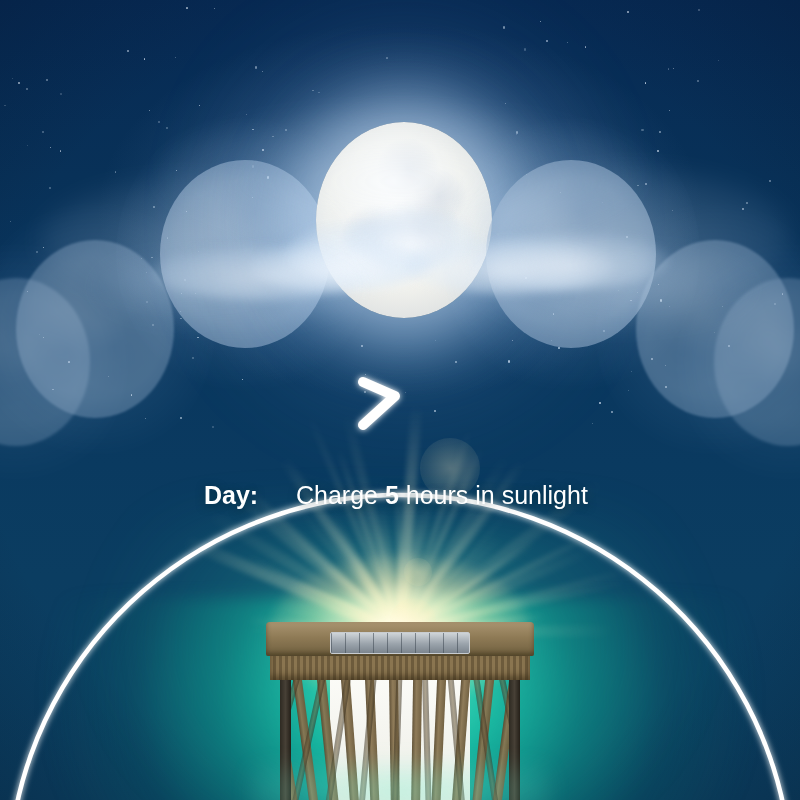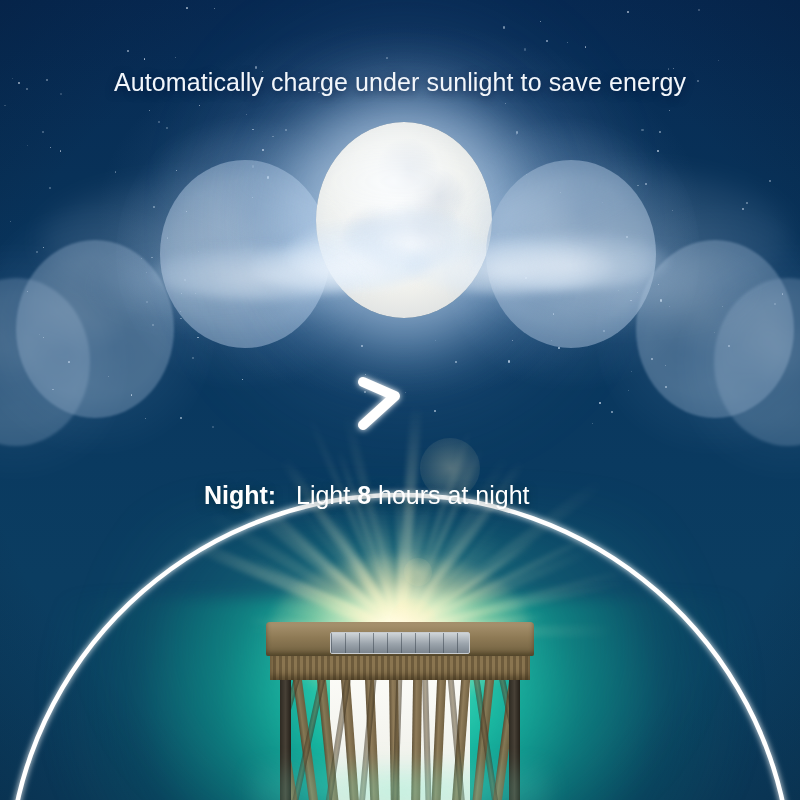--- a/index.html
+++ b/index.html
@@ -486,26 +486,25 @@
         <line x1="821.5" y1="872.7" x2="844.9" y2="878.0" stroke="#ffffff" stroke-width="3.4" stroke-linecap="butt" opacity="0.95"></line>
         <line x1="828.0" y1="836.9" x2="867.6" y2="842.3" stroke="#ffffff" stroke-width="8" stroke-linecap="butt" opacity="1"></line>
         <line x1="831.4" y1="800.6" x2="855.4" y2="801.9" stroke="#ffffff" stroke-width="3.4" stroke-linecap="butt" opacity="0.95"></line>
       </g>
     <path id="arcpath" fill="none" stroke="#ffffff" stroke-width="4.5" stroke-linecap="round" filter="url(#softglow)" d="M 11.8 832.6 A 392 392 0 0 1 788.2 832.6"></path>
     <g filter="url(#softglow)" fill="none" stroke="#ffffff" stroke-width="10" stroke-linecap="round" stroke-linejoin="round">
       <polyline points="363,382 395,396 363,425"></polyline>
     </g>
   </svg>
 
-  <div class="subtitle">Automatically charge under sunlight to save energy</div>
 
   <div class="specs">
     <div class="spec-row">
-      <span class="spec-label">Night:</span>
+      <span class="spec-label">Day:</span>
       <span class="spec-text">
-        <span>Light</span>
-        <b>8</b>
-        <span>hours at night</span>
+        <span>Charge</span>
+        <b>5</b>
+        <span>hours in sunlight</span>
       </span>
     </div>
   </div>
 
 </div>
 
 </body></html>

